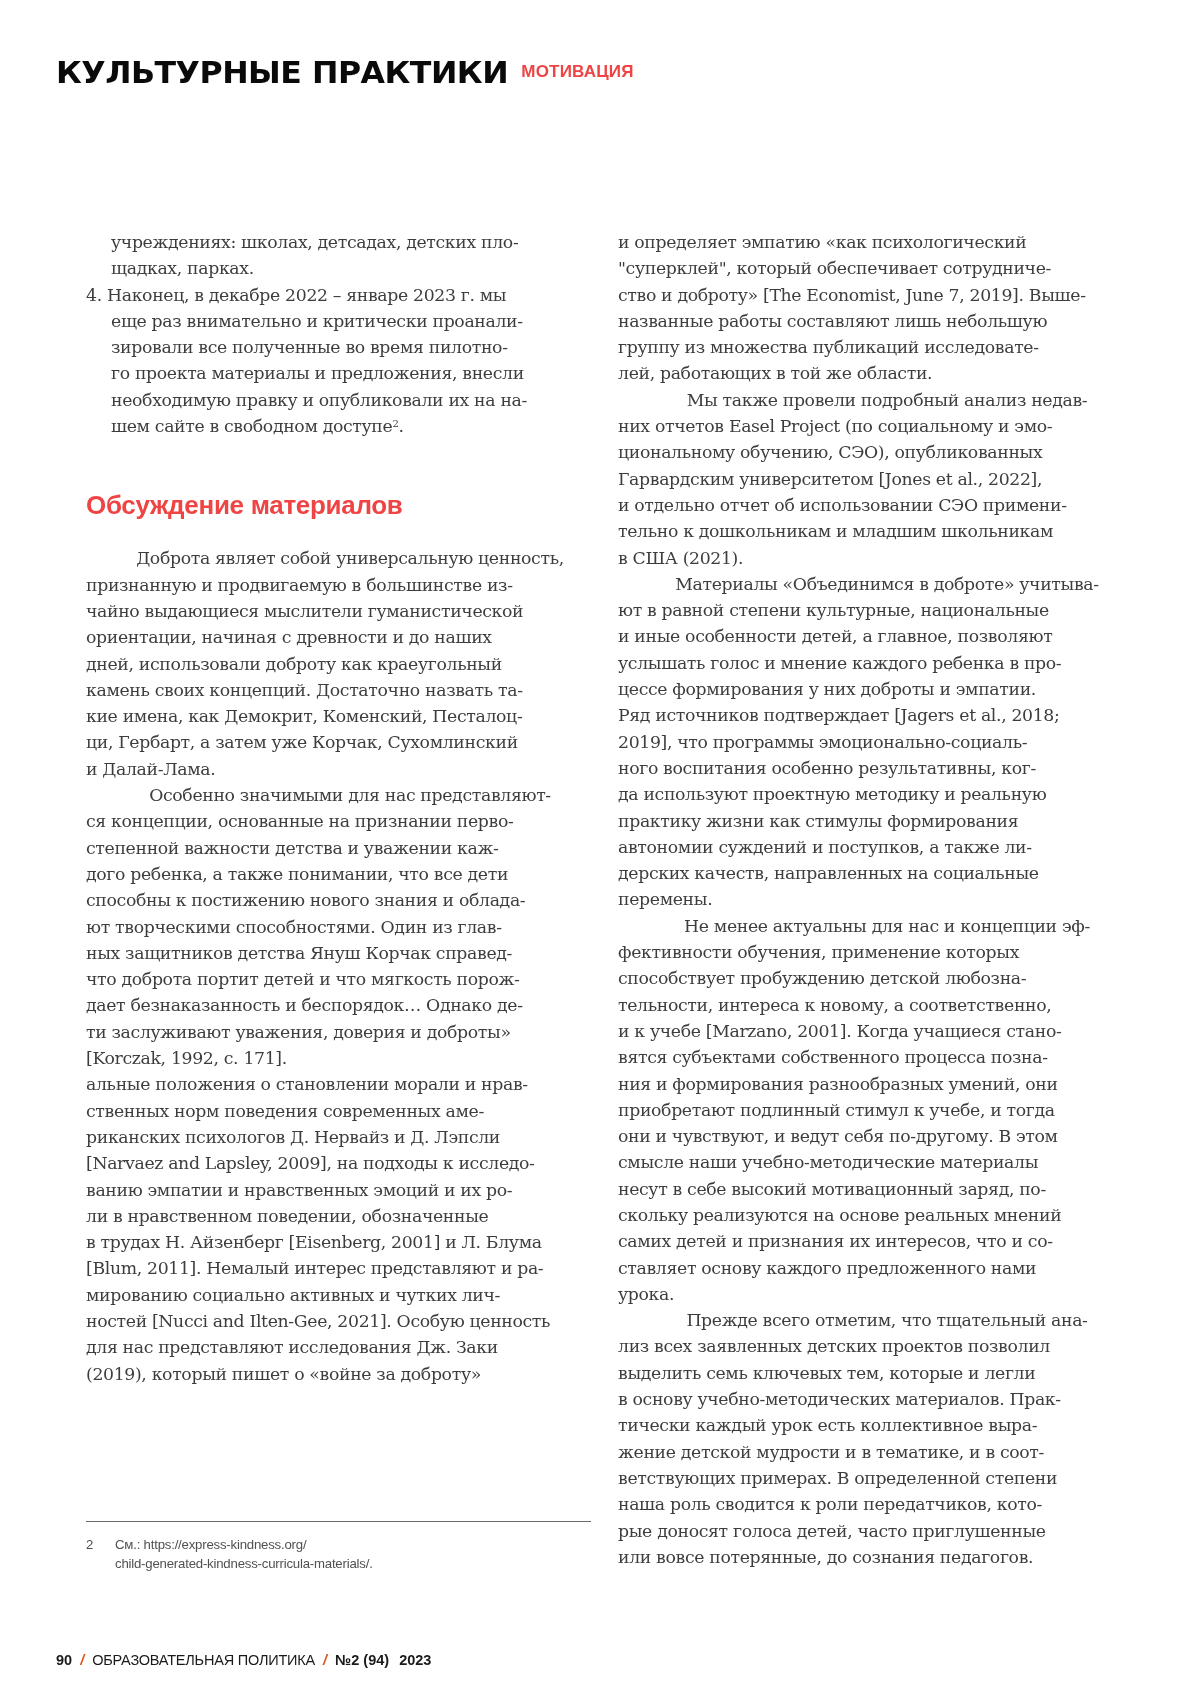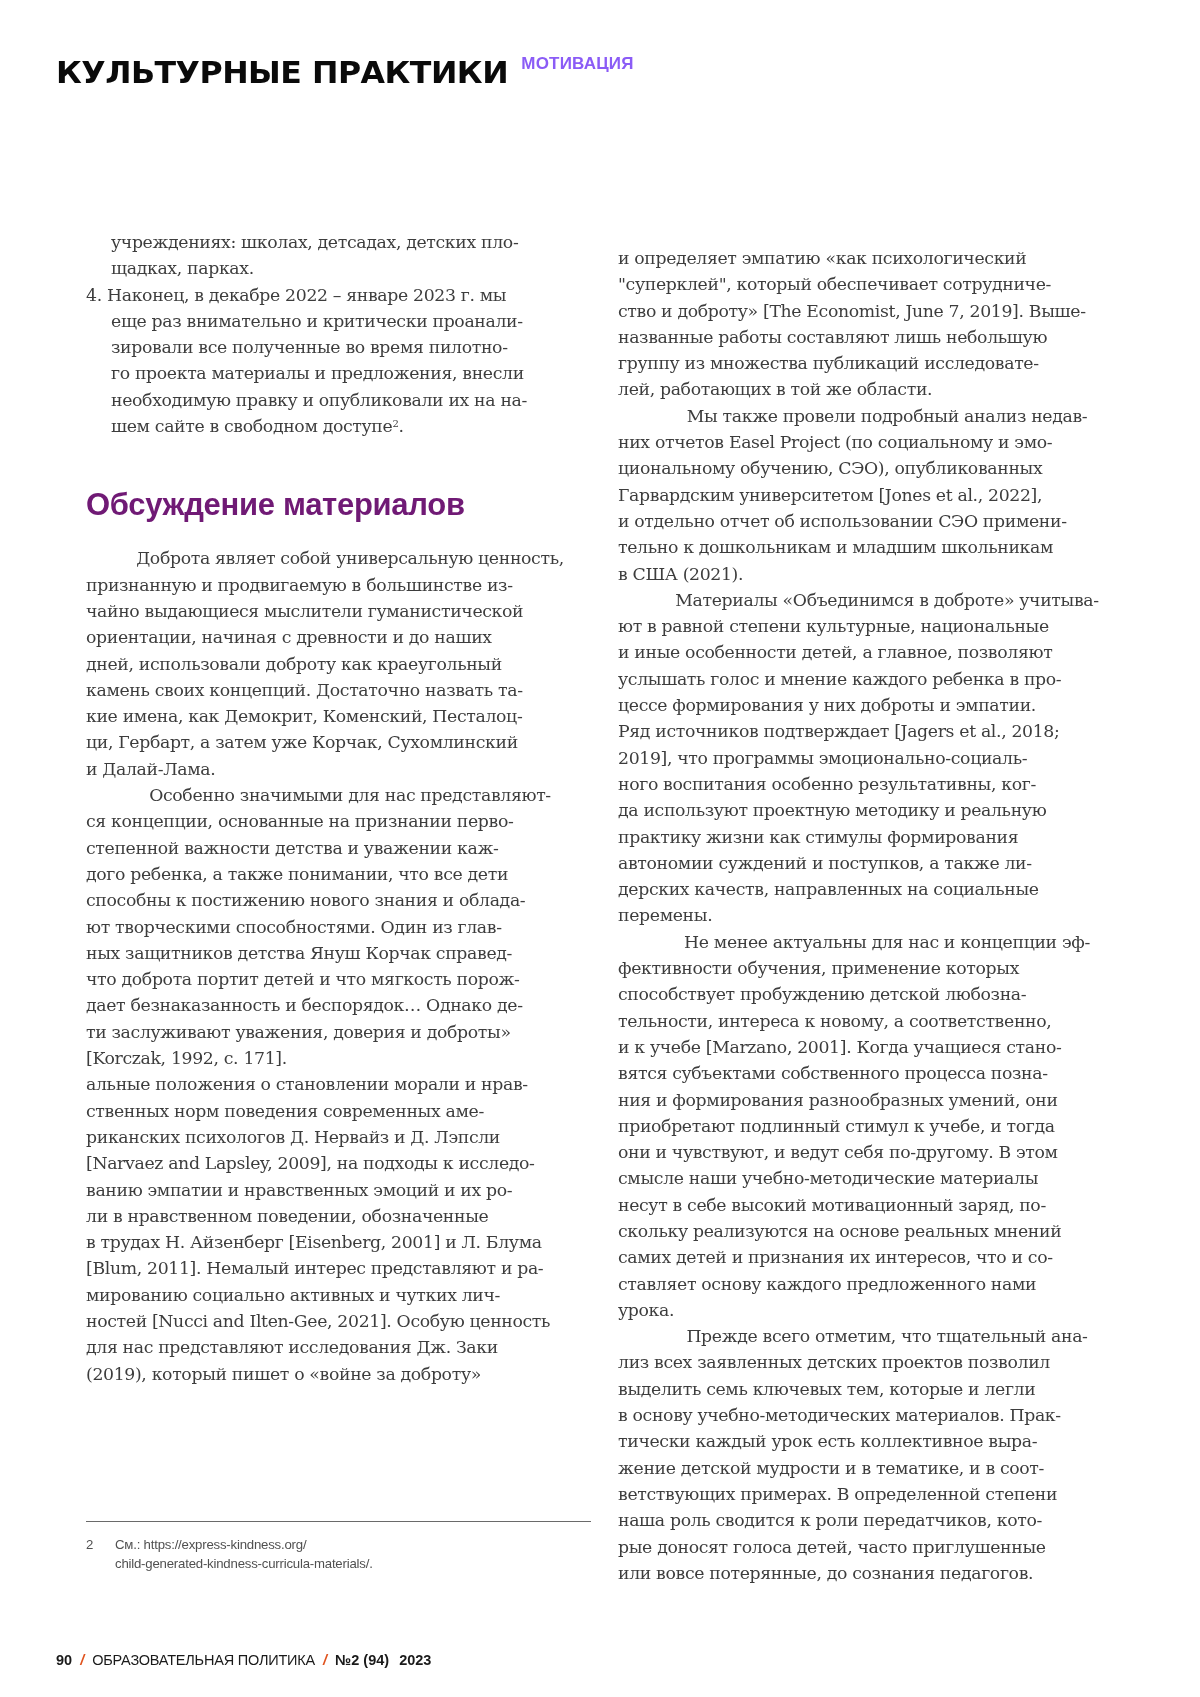--- a/index.html
+++ b/index.html
@@ -1,27 +1,27 @@
 <!DOCTYPE html>
 <html><head>
   <meta charset="utf-8">
   <style>
     html, body { margin: 0; padding: 0; background: #ffffff; }
     body { width: 1200px; height: 1697px; position: relative; overflow: hidden; color: #3a3a3a; }
-    .header { position: absolute; left: 56px; top: 54px; display: flex; align-items: flex-start; }
+    .header { position: absolute; left: 56px; top: 54px; display: flex; align-items: center; }
     .section-title { font-family: "DejaVu Sans", sans-serif; font-weight: bold; font-size: 31px; color: #0a0a0a; letter-spacing: -0.5px; transform: scaleX(1.02); transform-origin: left; }
-    .section-sub { font-family: "Liberation Sans", sans-serif; font-weight: bold; font-size: 17px; color: #8b5cf6; margin-left: 22px; letter-spacing: 0.2px; }
+    .section-sub { font-family: "Liberation Sans", sans-serif; font-weight: bold; font-size: 17px; color: #ef4444; margin-left: 22px; letter-spacing: 0.2px; }
     .col { position: absolute; font-family: "DejaVu Serif", serif; font-size: 17.3px; line-height: 26.3px; color: #3d3d3d; letter-spacing: -0.35px; }
     .col-left { left: 86px; top: 229px; width: 510px; }
-    .col-right { left: 618px; top: 245px; width: 520px; }
+    .col-right { left: 618px; top: 229px; width: 520px; }
     .line { white-space: nowrap; height: 26.3px; }
     .para-first { padding-left: 18px; text-align: center; }
     .list-num { display: inline-block; }
     .list-cont { padding-left: 25px; }
-    .subheading { font-family: "Liberation Sans", sans-serif; font-weight: bold; font-size: 31px; color: #701a75; height: 34px; line-height: 34px; margin: 49px 0 23px 0; letter-spacing: -0.3px; }
+    .subheading { font-family: "Liberation Sans", sans-serif; font-weight: bold; font-size: 26px; color: #ef4444; height: 34px; line-height: 34px; margin: 49px 0 23px 0; letter-spacing: -0.3px; }
     sup { font-size: 10px; vertical-align: top; position: relative; top: -2px; }
     .footnote-rule { position: absolute; left: 86px; top: 1521px; width: 505px; height: 0; border-top: 1px solid #6a6a6a; }
     .footnote { position: absolute; left: 86px; top: 1535px; font-family: "Liberation Sans", sans-serif; font-size: 13.2px; line-height: 19px; color: #505050; display: flex; letter-spacing: -0.2px; }
     .fn-num { width: 29px; }
     .footer { position: absolute; left: 56px; top: 1652px; display: flex; align-items: flex-end; font-family: "Liberation Sans", sans-serif; font-size: 14.5px; color: #1a1a1a; }
     .footer .page-num { font-weight: bold; }
     .footer .slash { color: #e0521d; font-weight: bold; margin: 0 8px; font-style: italic; }
     .footer .journal { letter-spacing: -0.2px; }
     .footer .issue { font-weight: bold; }
     .footer .year { font-weight: bold; margin-left: 10px; }

